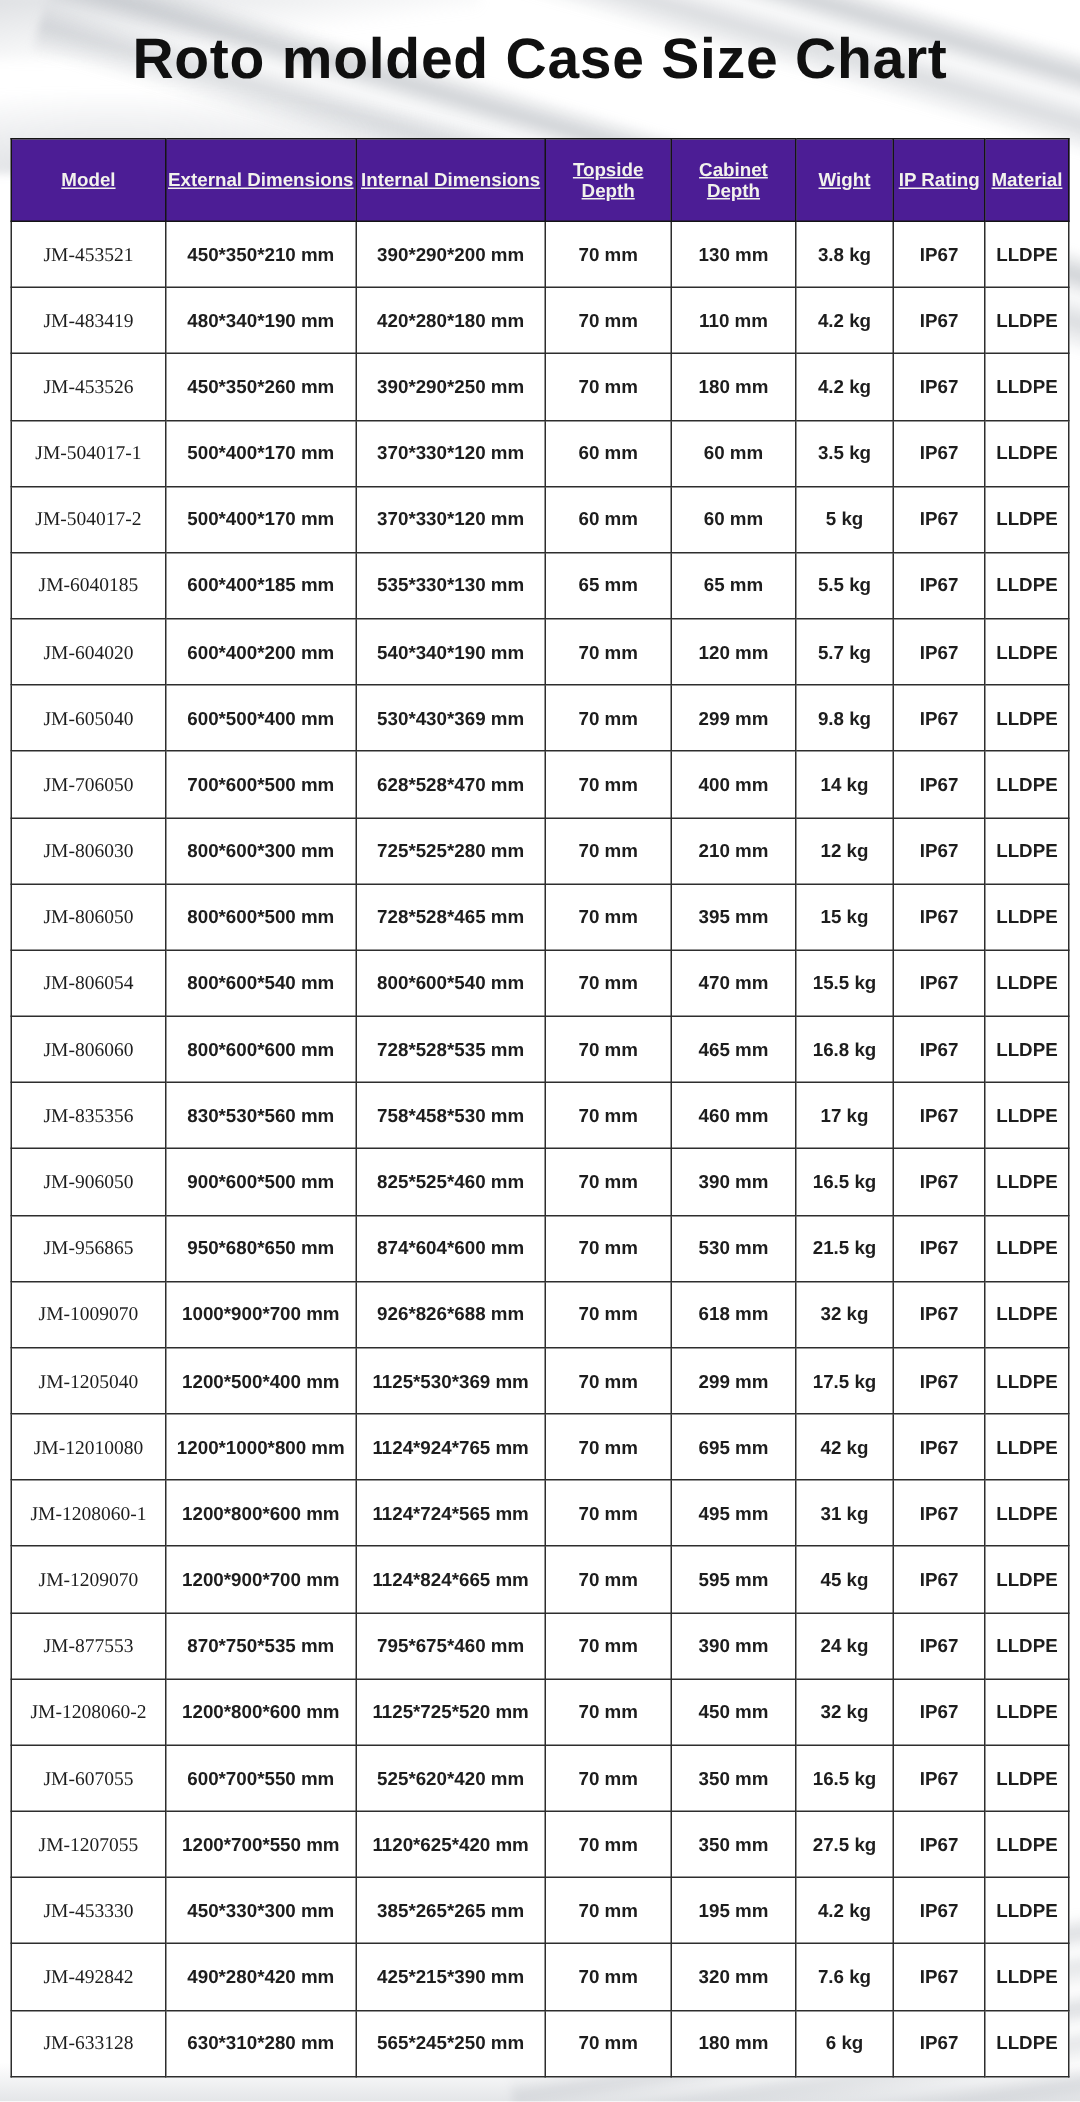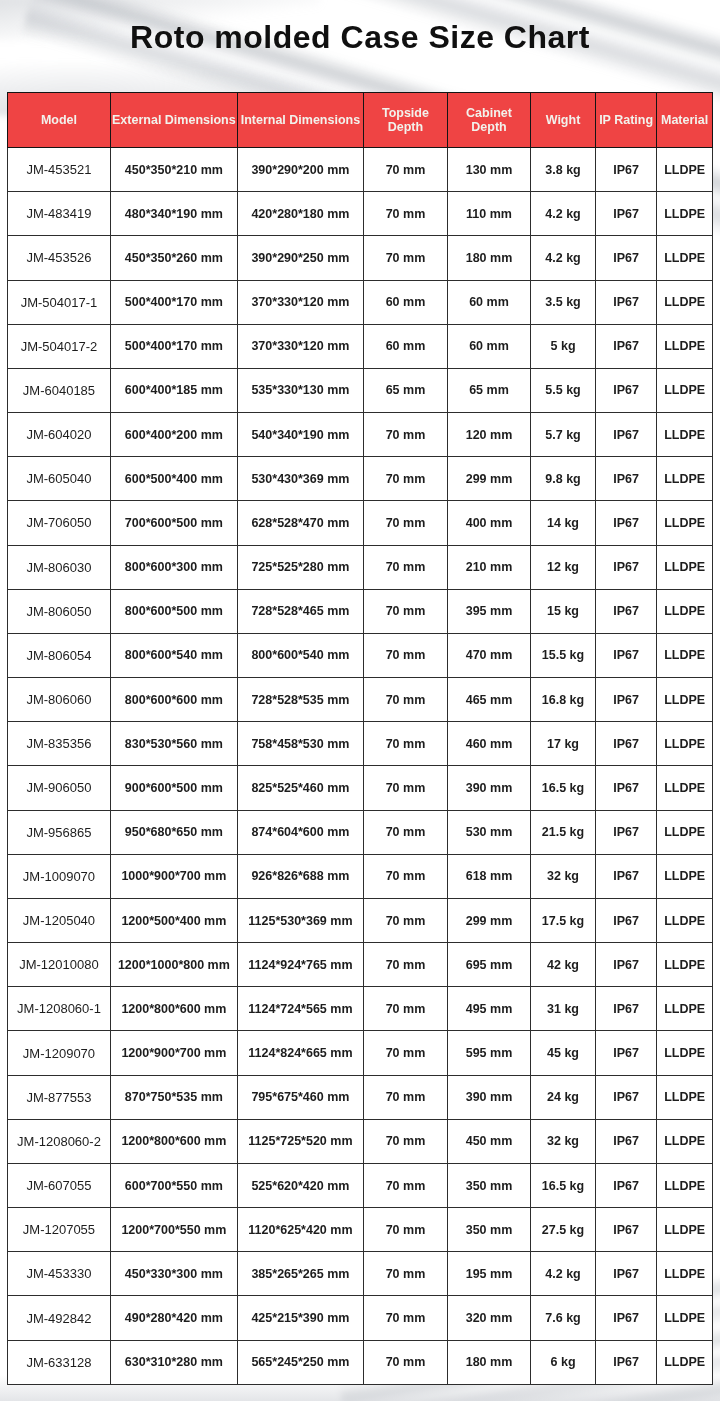--- a/index.html
+++ b/index.html
@@ -55,63 +55,64 @@
       rgba(180,184,190,0.35) 34px,
       rgba(255,255,255,0) 50px);
     filter: blur(3px);
   }
 
   
   .title {
     position: absolute; top: 19px; left: 0;
     width: 100%;
     text-align: center;
-    font-size: 32px;
+    font-size: 38px;
     font-weight: 700;
     letter-spacing: 0.5px;
     color: #101010;
     z-index: 2;
   }
 
   
   table.size-chart {
     position: absolute;
     left: 7px; top: 92px;
     width: 706px;
     height: 1293px;
     border-collapse: collapse;
     table-layout: fixed;
     z-index: 1;
     background: transparent;
   }
   table.size-chart th {
-    background: #ef4444;
+    background: #4c1d95;
     color: #f2f2ec;
     font-size: 12.5px;
     font-weight: 700;
     height: 55px;
     border: 1px solid #141414;
     text-align: center;
     vertical-align: middle;
     padding: 0 1px;
+    text-decoration: underline;
   }
   table.size-chart td {
     background: #ffffff;
     color: #1d1d1d;
     font-size: 12.5px;
     font-weight: 700;
     border: 1px solid #2d2d2d;
     text-align: center;
     vertical-align: middle;
     height: 41px;
     padding: 0 1px;
     white-space: nowrap;
   }
   table.size-chart td.model {
-    font-family: Liberation Sans, sans-serif;
+    font-family: Liberation Serif, serif;
     font-weight: 400;
     font-size: 13px;
   }
   
   .c1 { width: 14.6%; }
   .c2 { width: 18.0%; }
   .c3 { width: 17.9%; }
   .c4 { width: 11.9%; }
   .c5 { width: 11.8%; }
   .c6 { width: 9.2%; }

